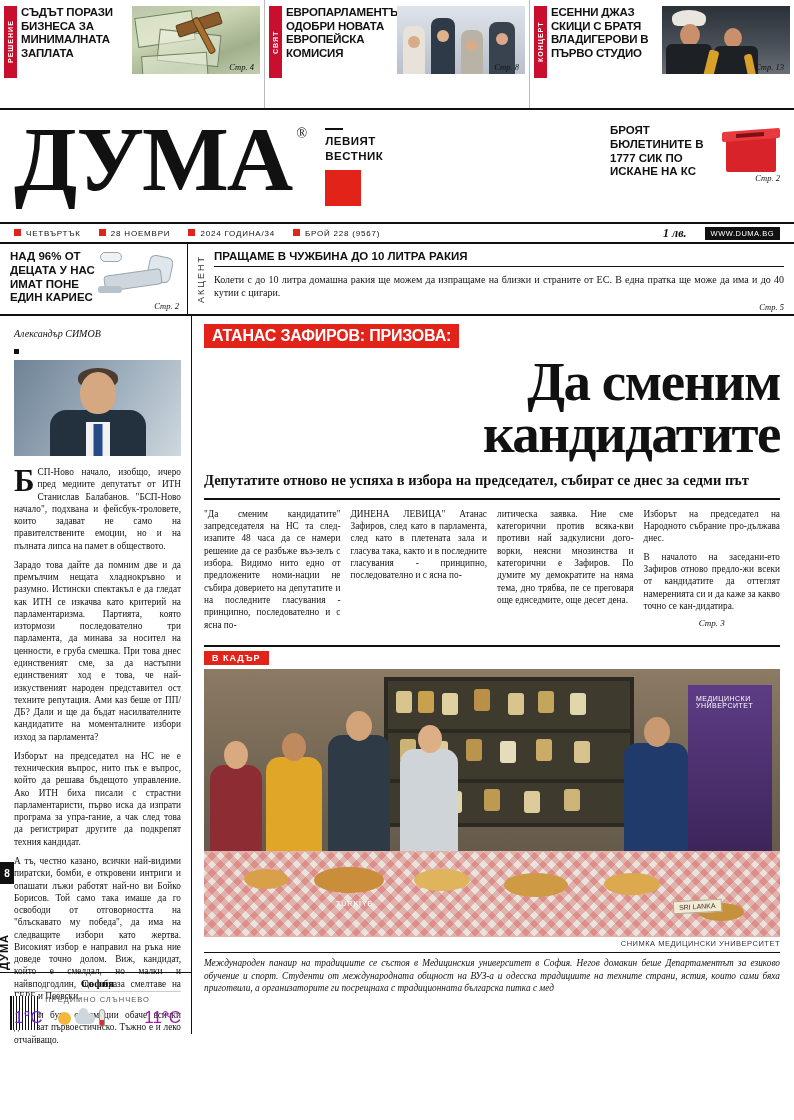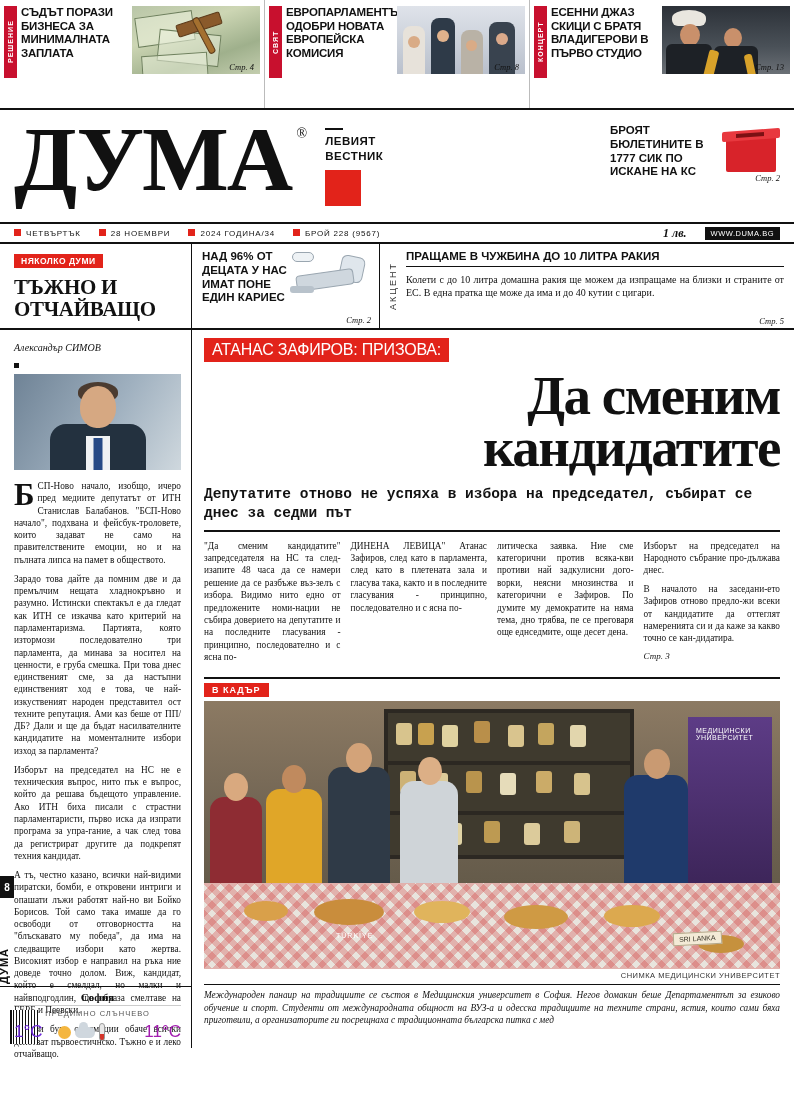--- a/index.html
+++ b/index.html
@@ -140,28 +140,28 @@
   .cloud { width:20px; height:11px; background:#cfd7de; border-radius:8px; position:relative; }
   .cloud:before { content:""; position:absolute; left:4px; top:-5px; width:9px; height:9px; background:#cfd7de; border-radius:50%; }
   .thermo { width:6px; height:18px; background:linear-gradient(180deg,#e8e8e8 60%,#d4342a 60%); border:1px solid #999; border-radius:3px; }
   .barcode { position:absolute; left:10px; bottom:4px; width:28px; height:34px;
     background: repeating-linear-gradient(90deg,#111 0 1.5px,#fff 1.5px 3px); }
 
   
   .col-main { flex:1; padding:8px 14px 0 12px; position:relative; }
   .lead-kicker {
     display:inline-block; background:#e2231a; color:#fff; font-family:"Liberation Sans",sans-serif;
-    font-weight:normal; font-size:16px; padding:3px 8px; letter-spacing:-.2px;
+    font-weight:bold; font-size:16px; padding:3px 8px; letter-spacing:-.2px;
   }
   .lead-title { font-size:55px; line-height:0.94; font-weight:bold; letter-spacing:-1.5px; margin:8px 0 0 0; text-align:right; }
-  .lead-sub { font-family:Liberation Mono, monospace; font-weight:bold; font-size:14.5px; line-height:1.25; margin:12px 0 0 0; border-bottom:2px solid #111; padding-bottom:8px; }
+  .lead-sub { font-family:Liberation Serif, serif; font-weight:bold; font-size:14.5px; line-height:1.25; margin:12px 0 0 0; border-bottom:2px solid #111; padding-bottom:8px; }
   .lead-cols { display:flex; gap:10px; margin-top:8px; }
   .lead-cols .c { flex:1; }
   .lead-cols p { font-size:9.3px; line-height:1.33; text-align:justify; margin:0 0 6px 0; }
-  .lead-page { text-align:left; font-size:9px; font-style:italic; margin-top:2px; }
+  .lead-page { text-align:center; font-size:9px; font-style:italic; margin-top:2px; }
 
   
   .photo-block { margin-top:8px; border-top:2px solid #111; }
   .vkadar { display:inline-block; background:#e2231a; color:#fff; font-family:"Liberation Sans",sans-serif; font-weight:bold; font-size:9px; padding:2px 8px; letter-spacing:1px; margin-top:0; }
   .photo { position:relative; width:100%; height:268px; margin-top:4px; overflow:hidden; background:#6d5a43; }
   .photo .wallbg { position:absolute; inset:0; background:linear-gradient(180deg,#8c7a63 0%,#6f6352 45%,#57503f 100%); }
   .photo .shelf { position:absolute; left:180px; top:8px; width:250px; height:150px; background:#3f3a2e; border:4px solid #2c2822; }
   .photo .shelf:before, .photo .shelf:after { content:""; position:absolute; left:0; right:0; height:4px; background:#2c2822; }
   .photo .shelf:before { top:48px; } .photo .shelf:after { top:98px; }
   .photo .jar { position:absolute; width:16px; height:22px; background:#d8c48d; border-radius:3px; }
@@ -258,24 +258,20 @@
   <div class="infobar">
     <span><i class="sq"></i><span>ЧЕТВЪРТЪК</span></span>
     <span><i class="sq"></i><span>28 НОЕМВРИ</span></span>
     <span><i class="sq"></i><span>2024 ГОДИНА/34</span></span>
     <span><i class="sq"></i><span>БРОЙ 228 (9567)</span></span>
     <span class="price">1 лв.</span>
     <span class="site">www.duma.bg</span>
   </div>
 
   <div class="band2">
-    <div class="b2-left">
-      <span class="kicker">НЯКОЛКО ДУМИ</span>
-      <h2>ТЪЖНО И ОТЧАЙВАЩО</h2>
-    </div>
     <div class="b2-mid">
       <div class="b2-mid-txt">НАД 96% ОТ ДЕЦАТА У НАС ИМАТ ПОНЕ ЕДИН КАРИЕС</div>
       <div class="chair">
         <div class="lamp"></div>
           <div class="back"></div>
           <div class="seat"></div>
           <div class="arm"></div>
       </div>
       <div class="b2-page">Стр. 2</div>
     </div>

